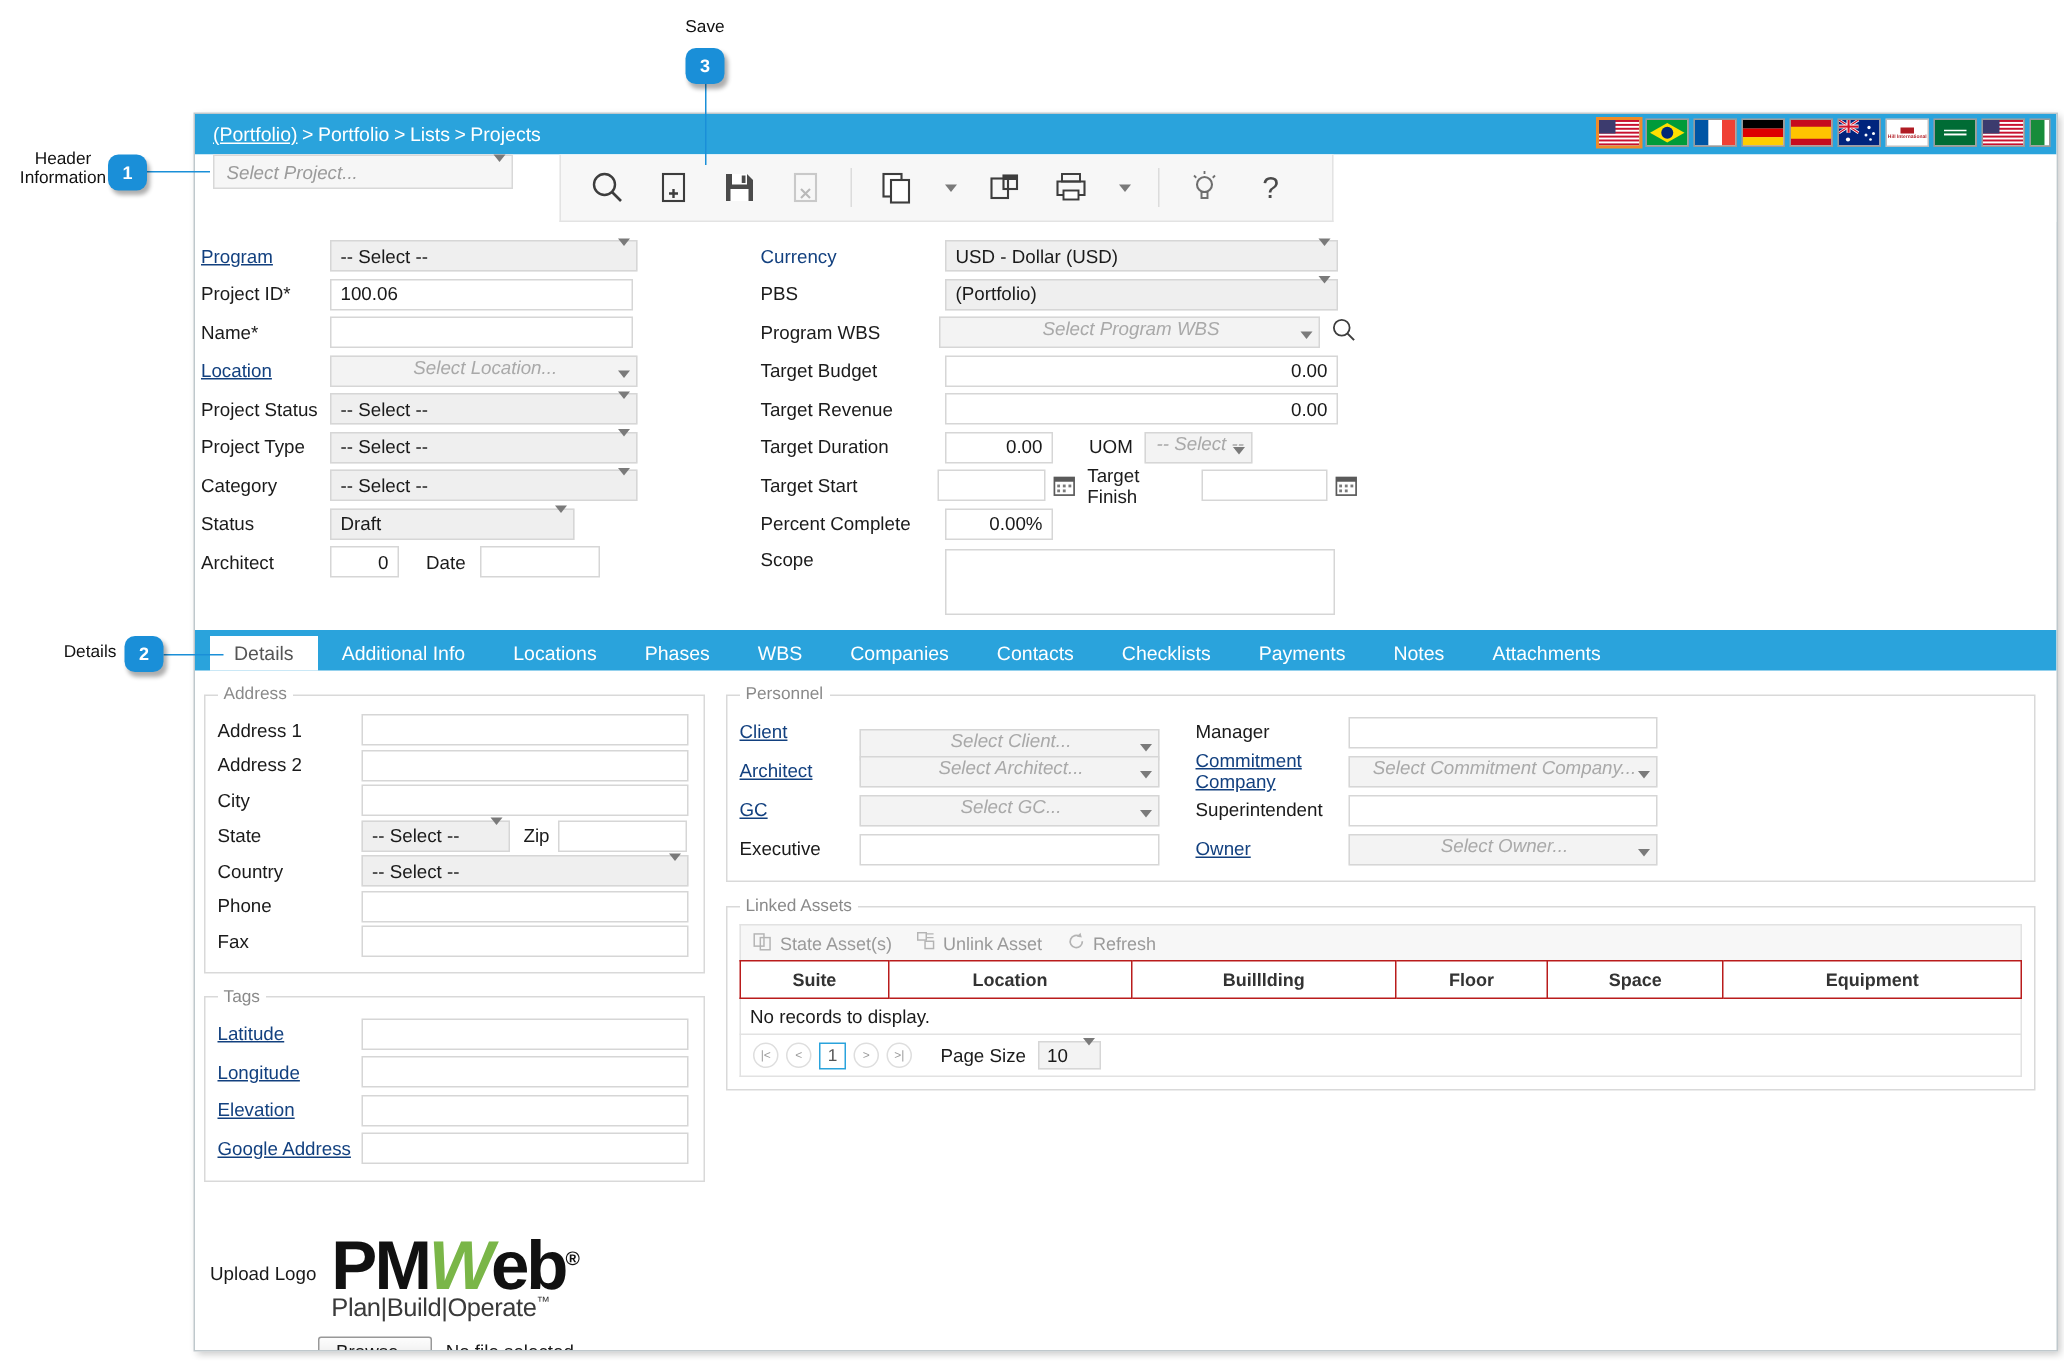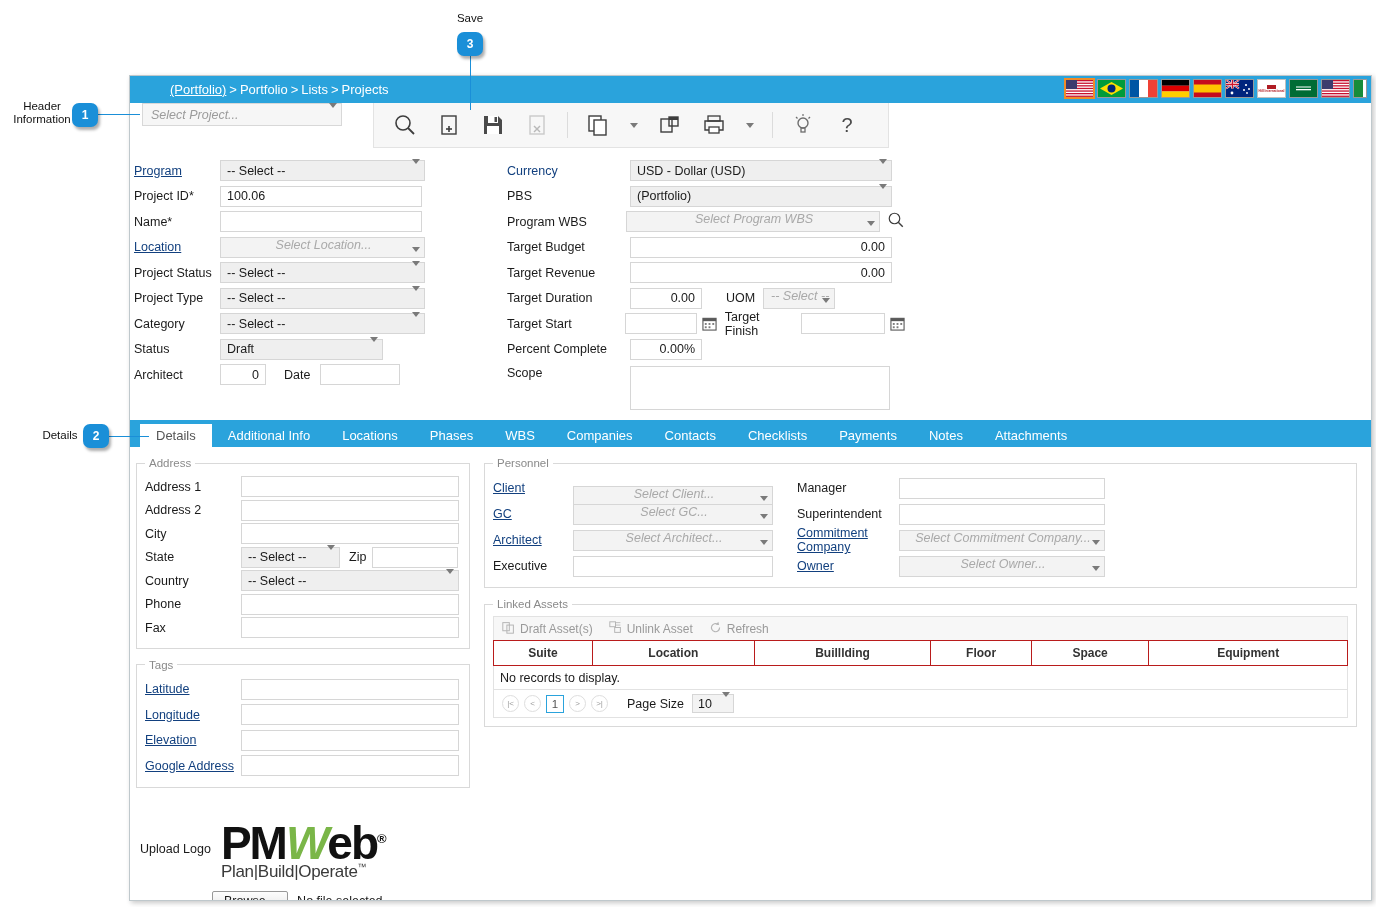--- a/index.html
+++ b/index.html
@@ -45,21 +45,21 @@
     border:1px solid #bfc8cc;
     box-shadow:2px 2px 5px rgba(0,0,0,.22);
     overflow:hidden;
   }
 
   
   .crumbbar {
     height:27px;
     background:#2aa3dc;
     display:flex; align-items:center;
-    padding-left:40px;
+    padding-left:12px;
     position:relative;
   }
   .crumbbar .crumbs { color:#fff; font-size:13px; }
   .crumbbar .crumbs a { color:#fff; text-decoration:underline; }
   .crumbbar .crumbs span.sep { padding:0 3px; }
   .flags { position:absolute; right:4px; top:3px; display:flex; gap:3px; }
   .flag { width:29px; height:19px; border:1px solid rgba(0,0,0,.25); position:relative; overflow:hidden; background:#ccc; }
   .flag.sel { outline:2px solid #f08b28; outline-offset:-1px; }
   .flag.partial { width:14px; }
 
@@ -682,41 +682,41 @@
           <div class="ctl dis" style="width:200px;margin-top:16px;">
             <span>Select Client...</span>
             <span class="cap"><span class="caret"></span></span>
           </div>
           <span class="glabel" style="width:126px;padding-left:24px;">Manager</span>
           <div class="ctl" style="width:206px;">
               <span></span>
             </div>
         </div>
         <div class="grow" style="height:26px;">
+          <span class="glabel link" style="width:80px;">Architect</span>
+          <div class="ctl dis" style="width:200px;">
+            <span>Select Architect...</span>
+            <span class="cap"><span class="caret"></span></span>
+          </div>
+          <span class="glabel link" style="width:126px;padding-left:24px;">Commitment Company</span>
+          <div class="ctl dis" style="width:206px;">
+            <span>Select Commitment Company...</span>
+            <span class="cap"><span class="caret"></span></span>
+          </div>
+        </div>
+        <div class="grow" style="height:26px;">
           <span class="glabel link" style="width:80px;">GC</span>
           <div class="ctl dis" style="width:200px;">
             <span>Select GC...</span>
             <span class="cap"><span class="caret"></span></span>
           </div>
           <span class="glabel" style="width:126px;padding-left:24px;">Superintendent</span>
           <div class="ctl" style="width:206px;">
               <span></span>
             </div>
-        </div>
-        <div class="grow" style="height:26px;">
-          <span class="glabel link" style="width:80px;">Architect</span>
-          <div class="ctl dis" style="width:200px;">
-            <span>Select Architect...</span>
-            <span class="cap"><span class="caret"></span></span>
-          </div>
-          <span class="glabel link" style="width:126px;padding-left:24px;">Commitment Company</span>
-          <div class="ctl dis" style="width:206px;">
-            <span>Select Commitment Company...</span>
-            <span class="cap"><span class="caret"></span></span>
-          </div>
         </div>
         <div class="grow" style="height:26px;">
           <span class="glabel" style="width:80px;">Executive</span>
           <div class="ctl" style="width:200px;">
               <span></span>
             </div>
           <span class="glabel link" style="width:126px;padding-left:24px;">Owner</span>
           <div class="ctl dis" style="width:206px;">
             <span>Select Owner...</span>
             <span class="cap"><span class="caret"></span></span>
@@ -728,21 +728,21 @@
         <legend>Linked Assets</legend>
 
         <div class="gtoolbar">
           <div class="gtbtn">
             <span>
               <svg width="13" height="13" viewBox="0 0 16 16">
                   <rect x="1" y="2" width="8" height="10" fill="none" stroke="#b4b4b4" stroke-width="1.2"></rect>
                   <rect x="6" y="5" width="8" height="10" fill="none" stroke="#b4b4b4" stroke-width="1.2"></rect>
                 </svg>
             </span>
-            <span>Draft Asset(s)</span>
+            <span>State Asset(s)</span>
           </div>
           <div class="gtbtn">
             <span>
               <svg width="13" height="13" viewBox="0 0 16 16">
                   <rect x="1" y="1" width="7" height="6" fill="none" stroke="#b4b4b4" stroke-width="1.2"></rect>
                   <rect x="7" y="8" width="7" height="6" fill="none" stroke="#b4b4b4" stroke-width="1.2"></rect>
                   <line x1="8" y1="2" x2="14" y2="2" stroke="#b4b4b4" stroke-width="1"></line>
                   <line x1="8" y1="5" x2="14" y2="5" stroke="#b4b4b4" stroke-width="1"></line>
                 </svg>
             </span>

